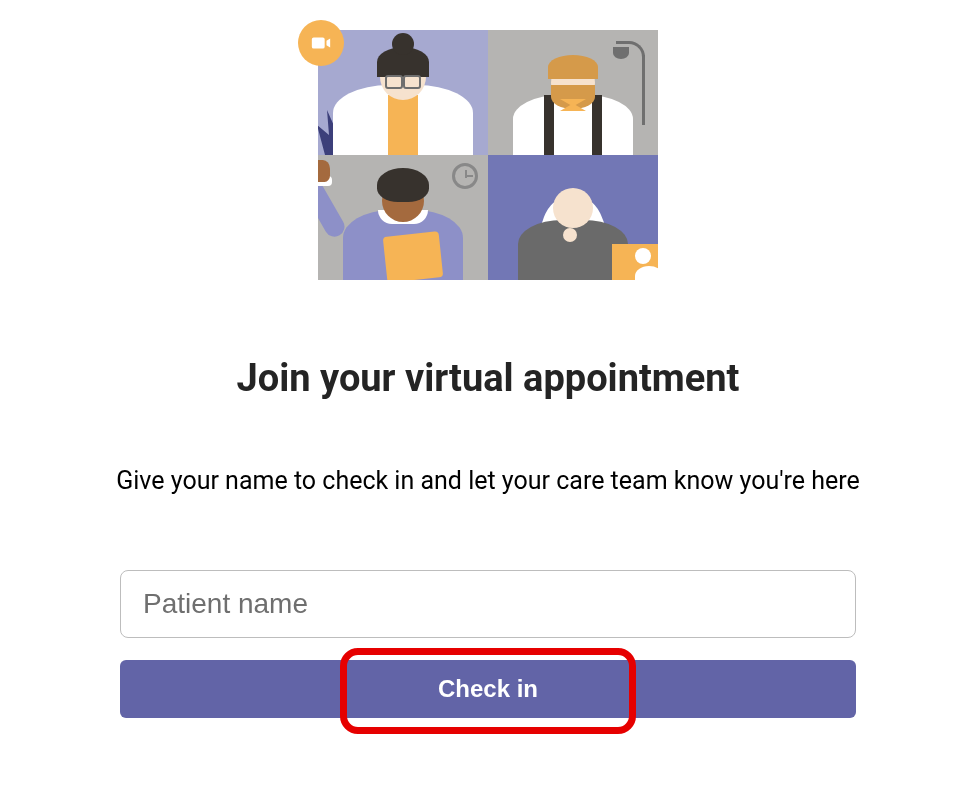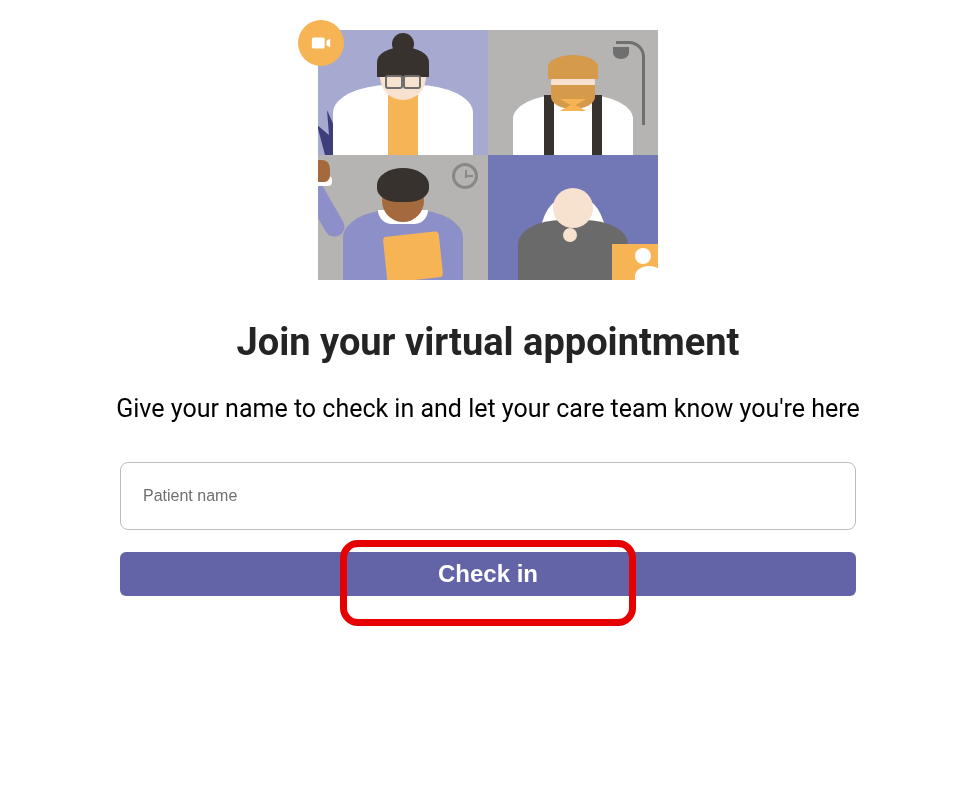--- a/index.html
+++ b/index.html
@@ -12,20 +12,21 @@
     font-family: "Segoe UI", -apple-system, BlinkMacSystemFont, Roboto, Arial, sans-serif;
     color: #252424;
   }
   .page {
     width: 100%;
     height: 100%;
     display: flex;
     flex-direction: column;
     align-items: center;
     padding-top: 20px;
+    gap: 36px;
   }
   .hero {
     width: 380px;
     height: 260px;
     position: relative;
     margin-bottom: 40px;
   }
   .hero-grid {
     position: absolute;
     left: 20px;
@@ -146,29 +147,29 @@
     flex-direction: column;
     gap: 22px;
     position: relative;
   }
   .name-input {
     width: 100%;
     height: 68px;
     border: 1px solid #bdbdbd;
     border-radius: 8px;
     padding: 0 22px;
-    font-size: 16px;
+    font-size: 28px;
     color: #333;
     outline: none;
     background: #ffffff;
   }
   .name-input::placeholder { color: #6f6f6f; }
   .checkin-btn {
     width: 100%;
-    height: 44px;
+    height: 58px;
     border: none;
     border-radius: 6px;
     background: #6264a7;
     color: #ffffff;
     font-size: 24px;
     font-weight: 600;
     cursor: pointer;
   }
   .highlight-box {
     position: absolute;

